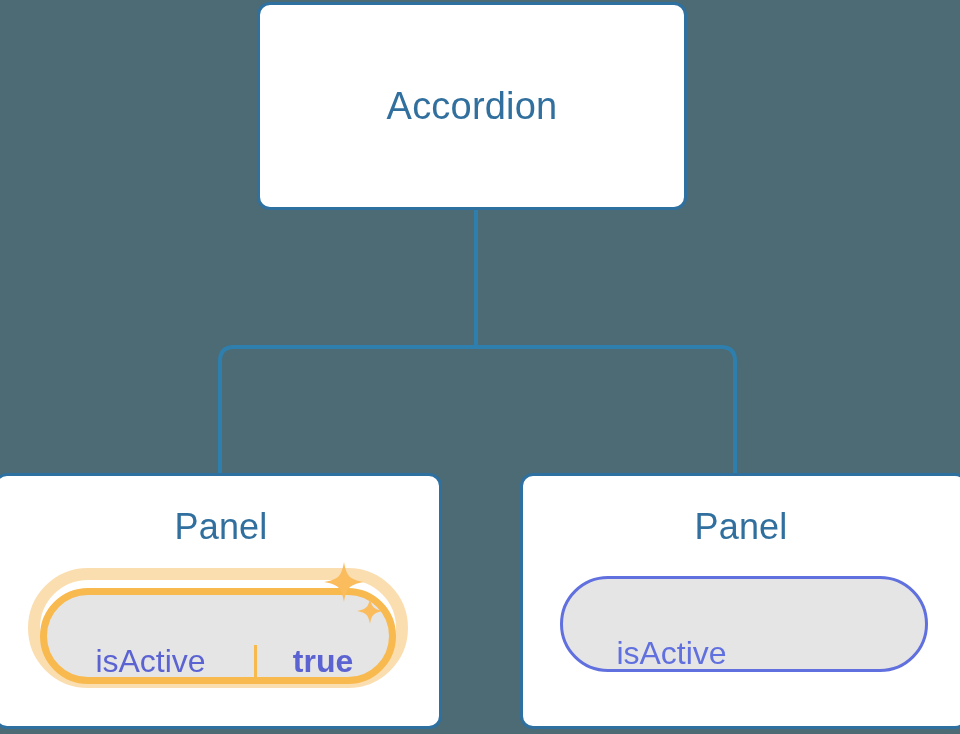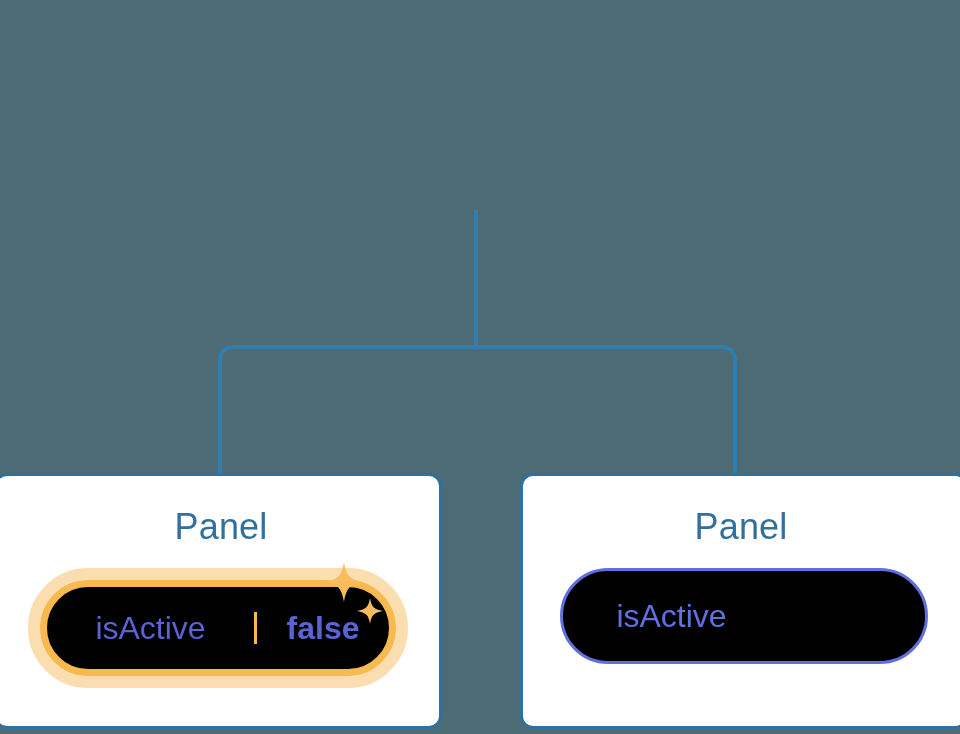--- a/index.html
+++ b/index.html
@@ -91,26 +91,27 @@
   
   .prop-row {
     position: relative;
     display: flex;
     justify-content: center;
     margin-top: 23px;
   }
 
   .prop-pill {
     display: flex;
-    align-items: center;
+    align-items: flex-end;
     border-radius: 999px;
     box-sizing: border-box;
-    background: #000000;
+    background: #e5e5e5;
     height: 96px;
     overflow: hidden;
+    margin-top: 8px;
   }
 
   .prop-cell {
     display: flex;
     align-items: center;
     justify-content: center;
     font-size: 32px;
     line-height: 1;
     white-space: nowrap;
     box-sizing: border-box;
@@ -187,32 +188,35 @@
 
 <div id="stage">
 
   <svg id="connectors" viewBox="0 0 960 734" width="960" height="734" fill="none">
 
     <path d="M 476 210 L 476 347" stroke="#2e7fad" stroke-width="4" stroke-linecap="butt"></path>
 
     <path d="M 220 473 L 220 361 Q 220 347 234 347 L 721 347 Q 735 347 735 361 L 735 473" stroke="#2e7fad" stroke-width="4" stroke-linejoin="round"></path>
   </svg>
 
+  <div class="node-card" id="node-accordion">
+    <div class="node-title">Accordion</div>
+  </div>
 
   <div class="node-card panel-card" id="node-panel-left">
     <div class="node-title">Panel</div>
 
     <div class="prop-row">
       <div class="pill-highlight-wrap">
 
         <div class="pill-glow"></div>
 
         <div class="prop-pill highlight">
           <div class="prop-cell prop-key">isActive</div>
-          <div class="prop-cell prop-val">false</div>
+          <div class="prop-cell prop-val">true</div>
         </div>
 
         <svg class="sparkles" viewBox="0 0 70 80">
           <path d="M24 4 C26.6 18.4 29.6 21.4 44 24 C29.6 26.6 26.6 29.6 24 44
                    C21.4 29.6 18.4 26.6 4 24 C18.4 21.4 21.4 18.4 24 4 Z" fill="#fbbc5e"></path>
           <path d="M50 40 C51.7 49.3 53.7 51.3 63 53 C53.7 54.7 51.7 56.7 50 66
                    C48.3 56.7 46.3 54.7 37 53 C46.3 51.3 48.3 49.3 50 40 Z" fill="#fbbc5e"></path>
         </svg>
 
       </div>

